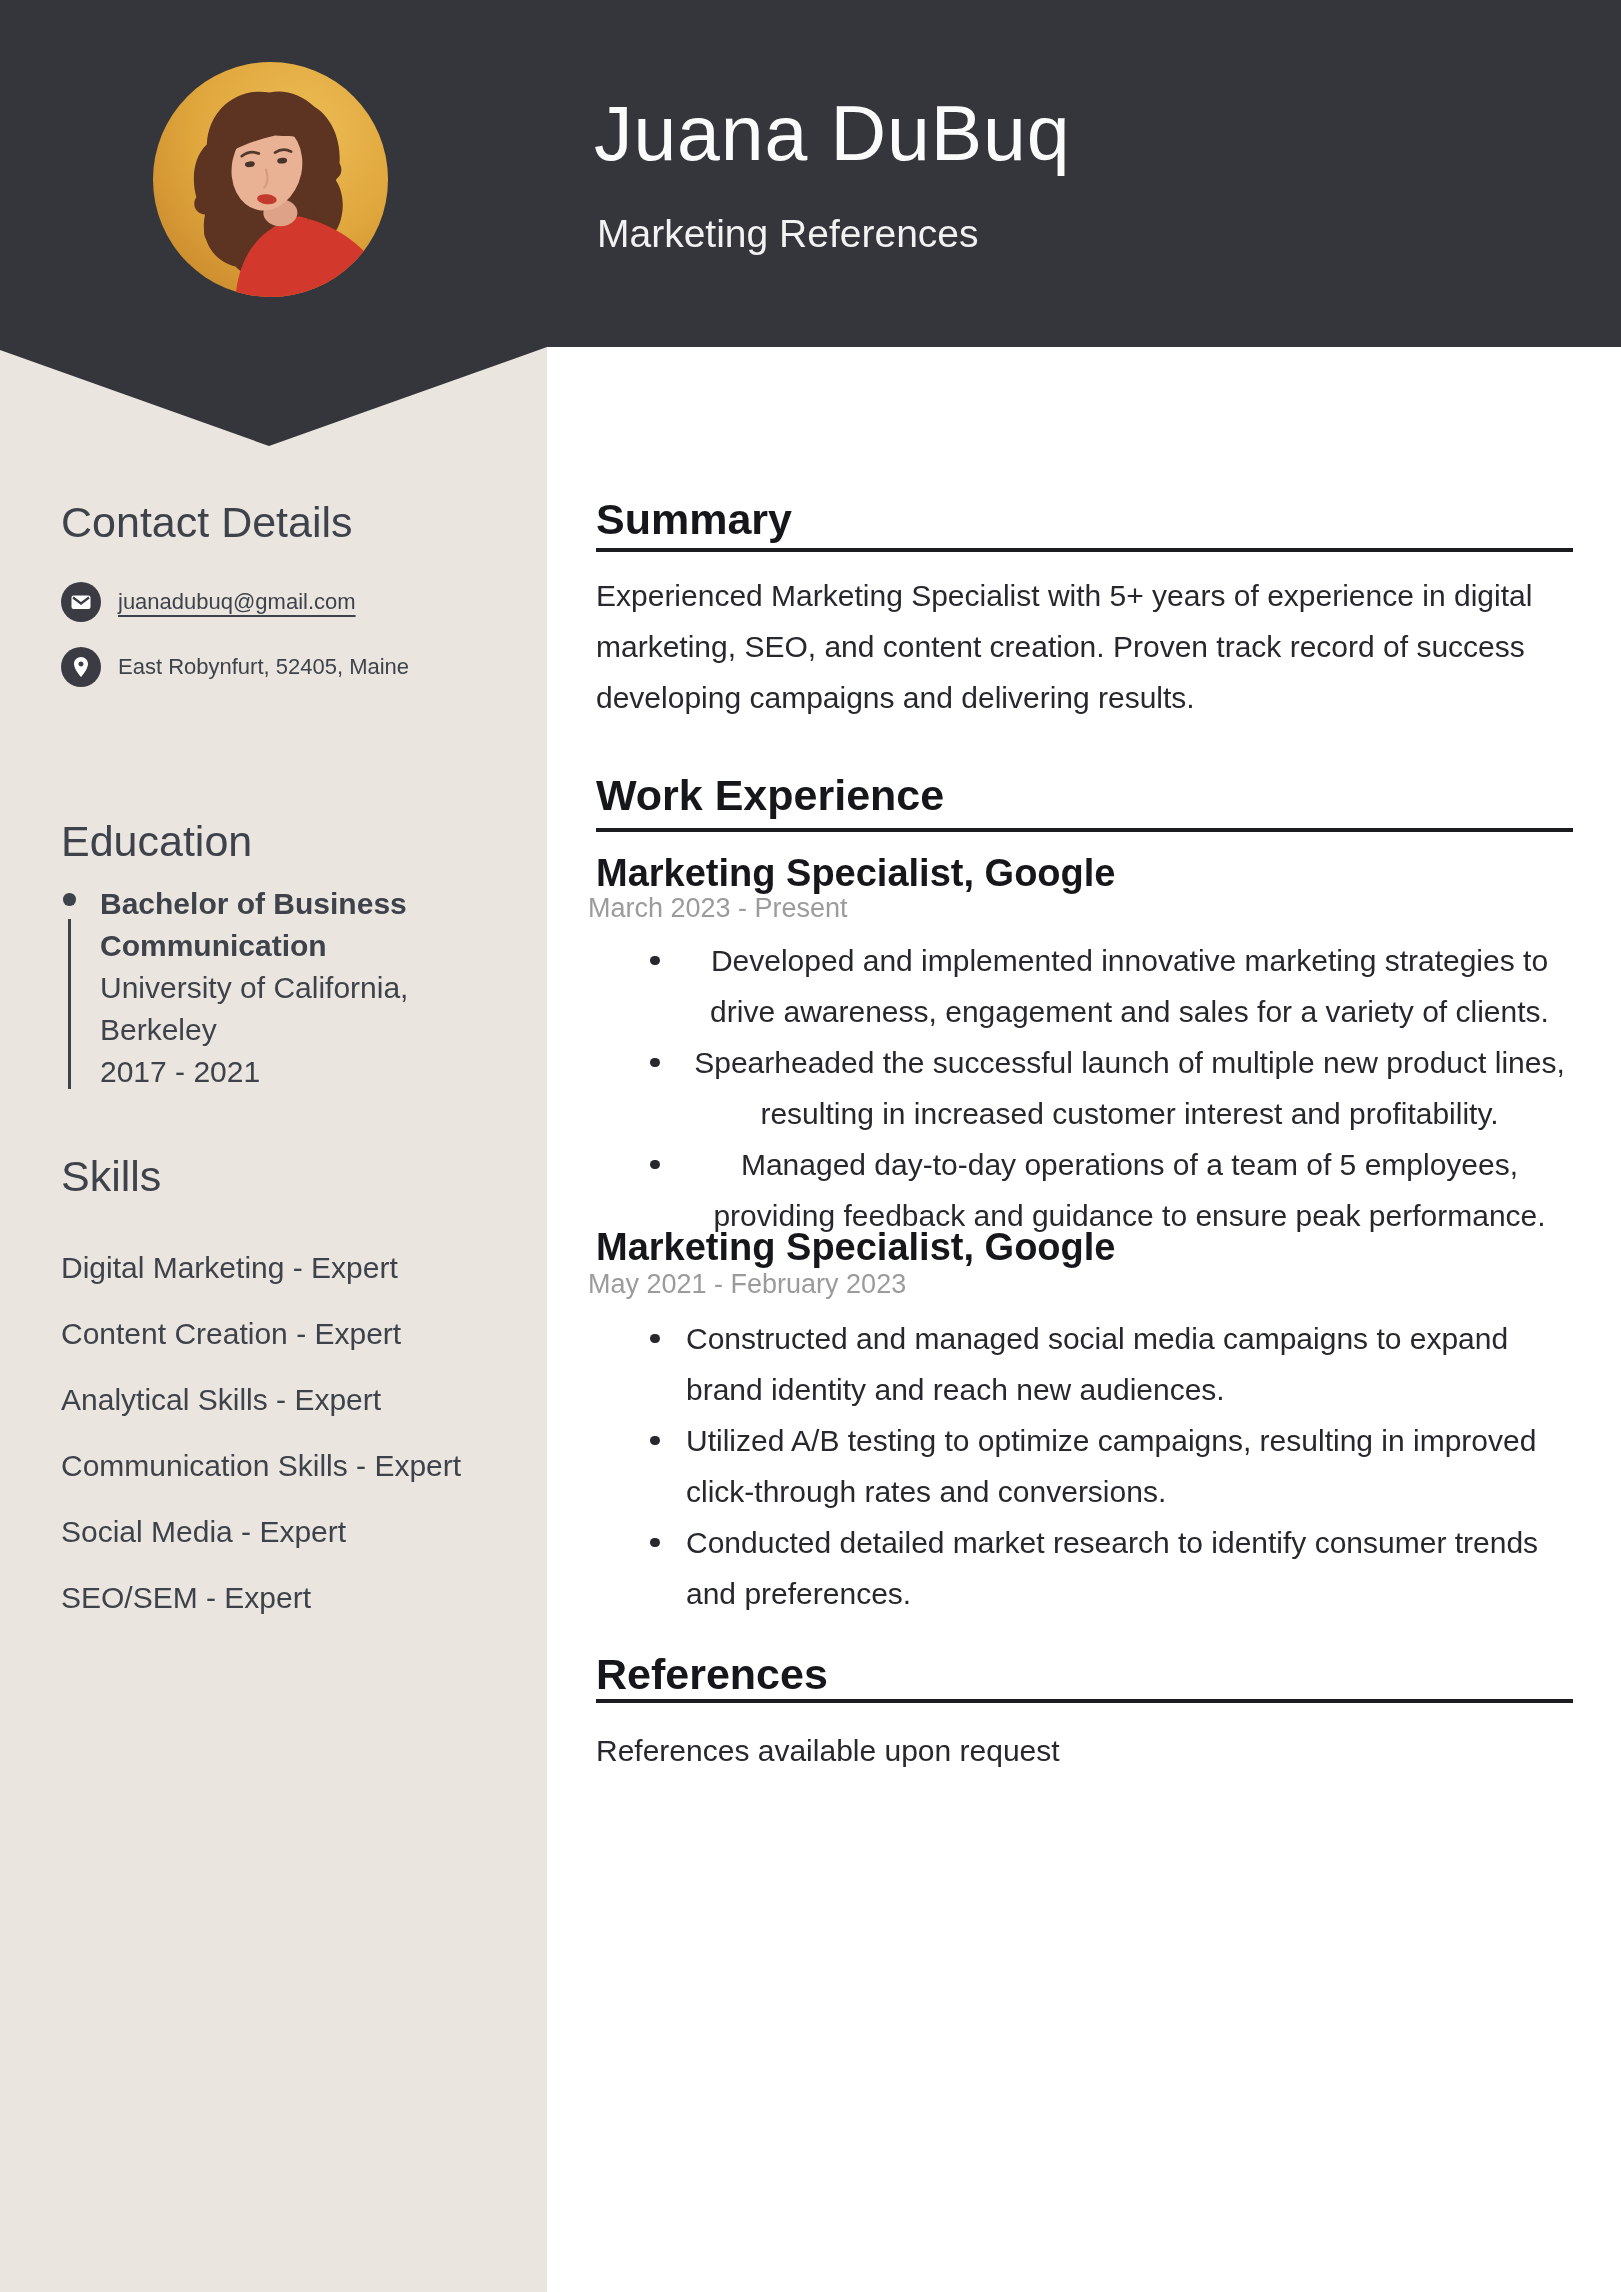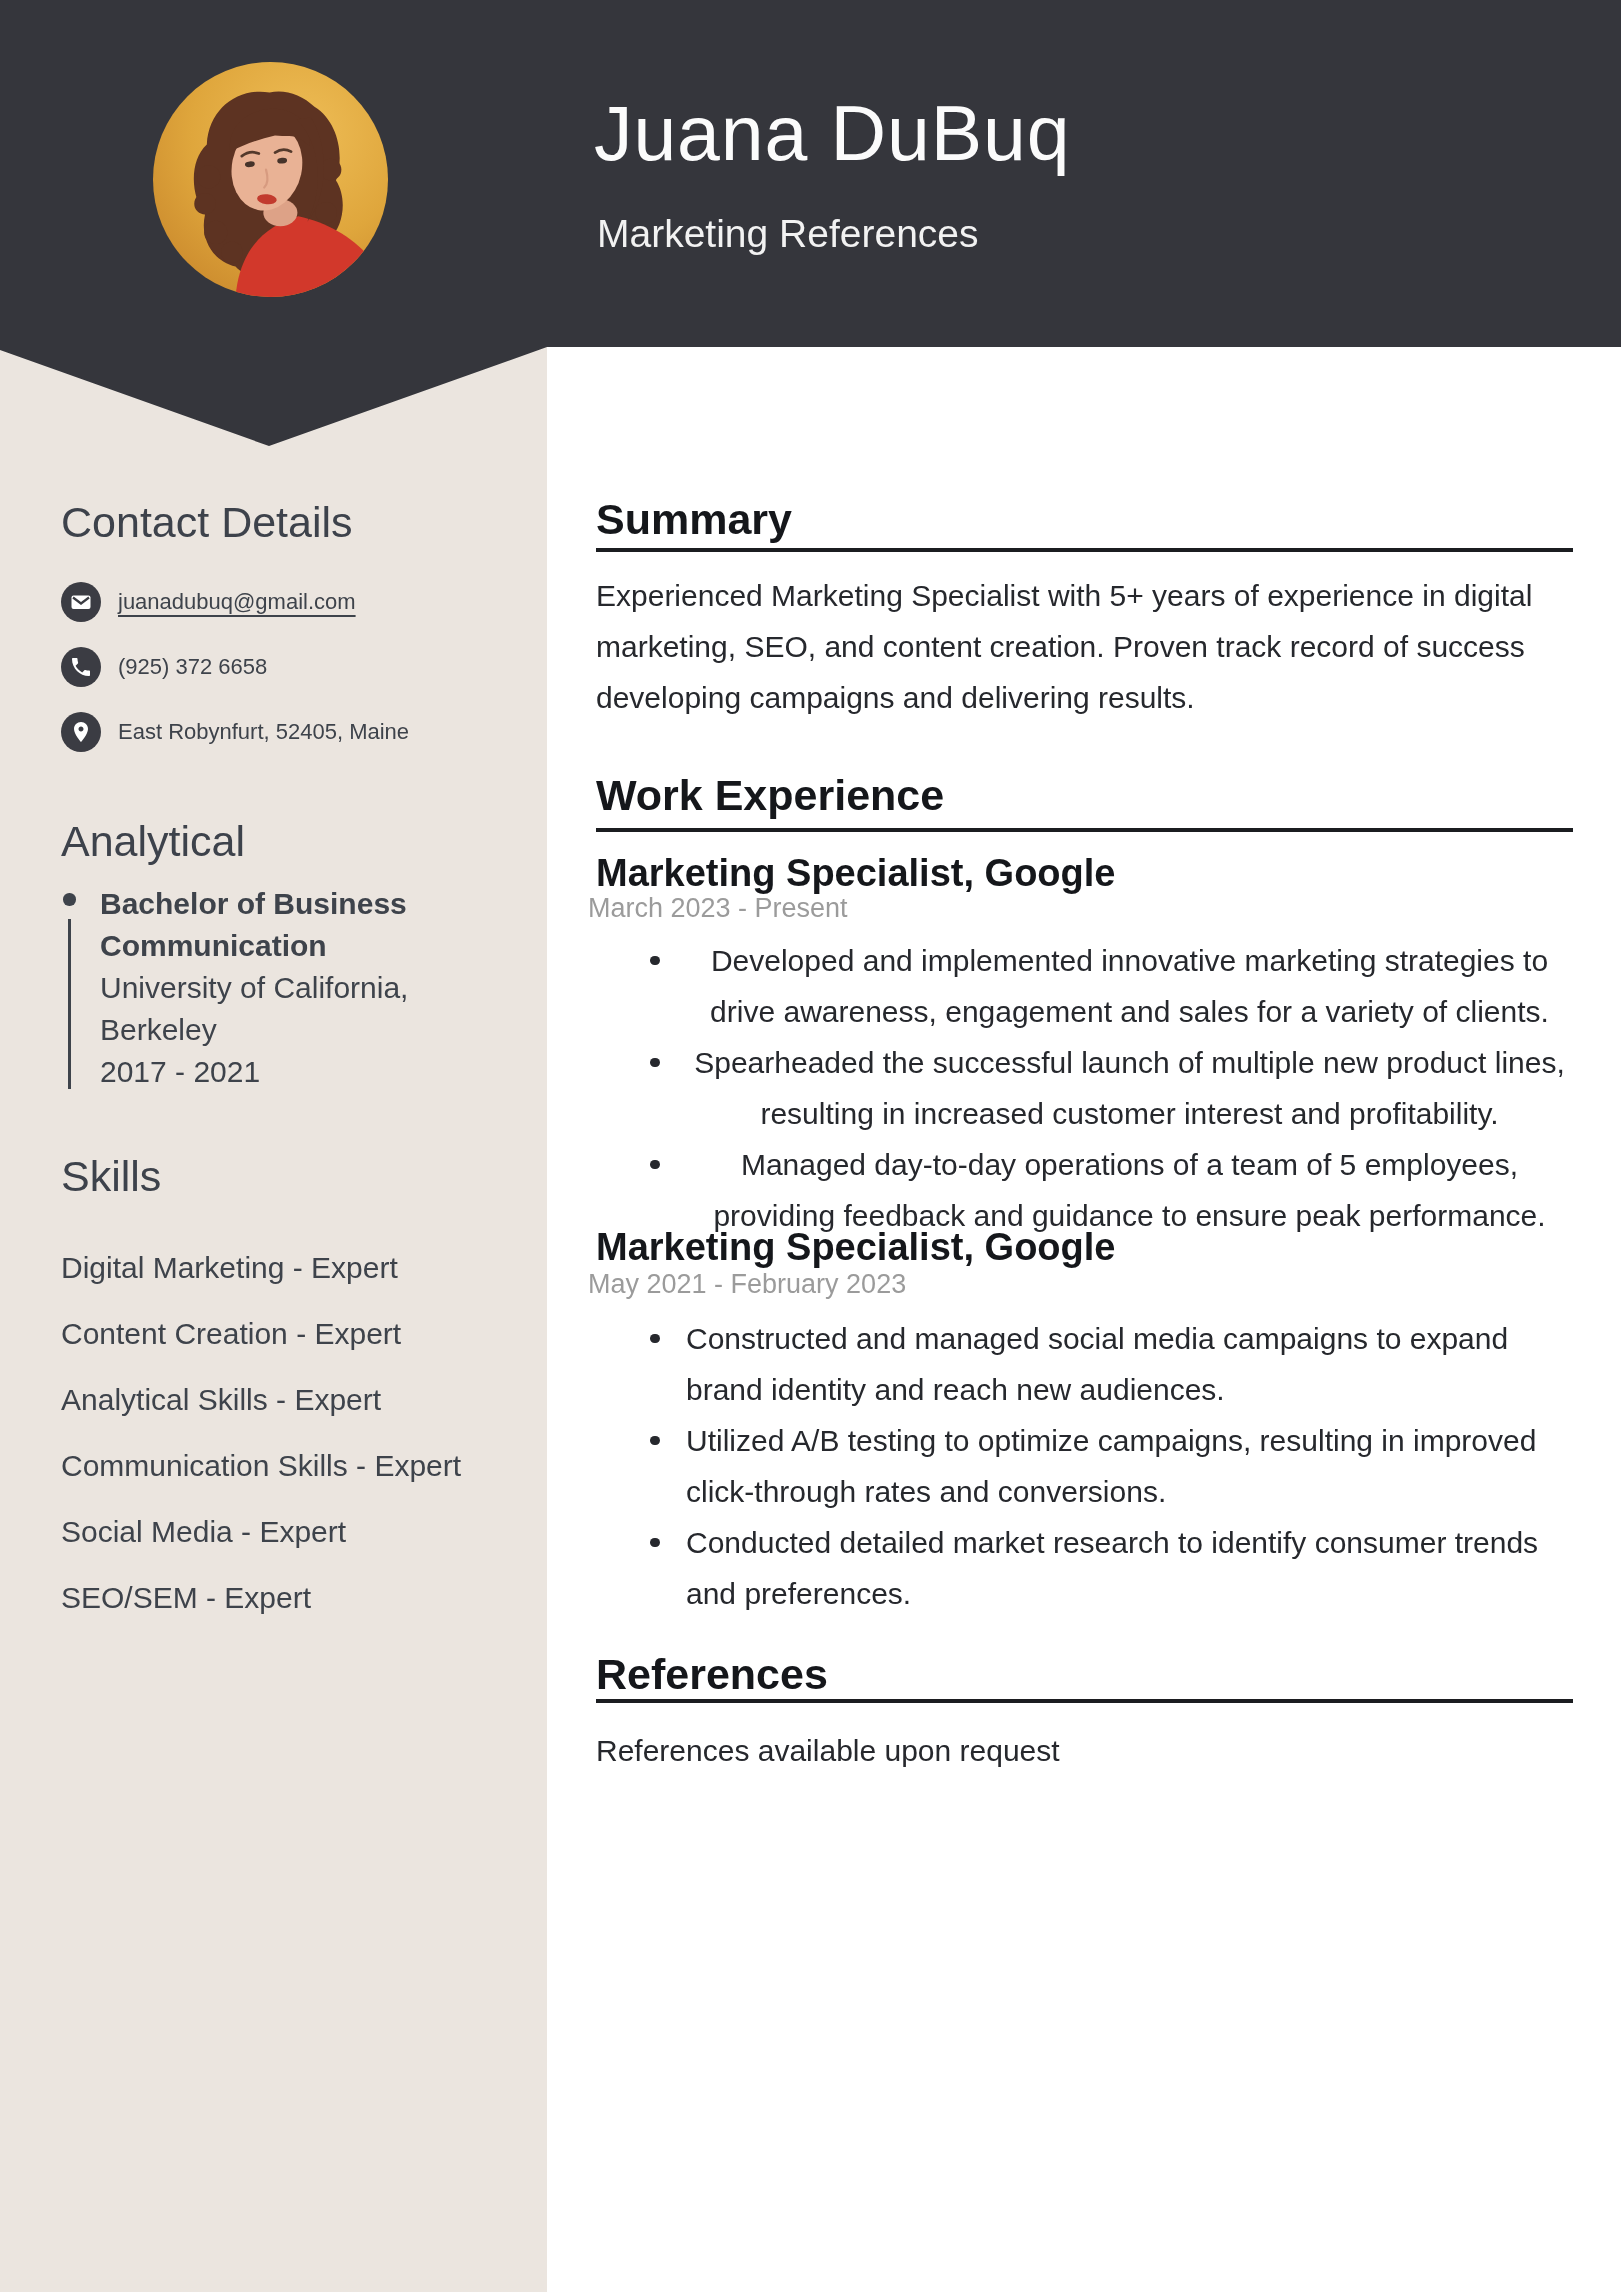--- a/index.html
+++ b/index.html
@@ -110,36 +110,28 @@
         <svg viewBox="0 0 24 24">
             <rect x="2.5" y="5.5" width="19" height="13.5" rx="2" fill="#fff"></rect>
             <path d="M4 7.5l8 6 8-6" stroke="#3b3c43" stroke-width="2.2" fill="none"></path>
           </svg>
       </span>
       <a class="contact-label">juanadubuq@gmail.com</a>
     </div>
     <div class="contact-row">
       <span class="icon-circle">
         <svg viewBox="0 0 24 24">
-            <path fill="#fff" d="M6.6 10.8c1.4 2.8 3.8 5.2 6.6 6.6l2.2-2.2c.3-.3.7-.4 1-.2 1.1.4 2.3.6 3.6.6.6 0 1 .4 1 1V20c0 .6-.4 1-1 1C10.6 21 3 13.4 3 4c0-.6.4-1 1-1h3.5c.6 0 1 .4 1 1 0 1.2.2 2.4.6 3.6.1.3 0 .7-.2 1l-2.3 2.2z"></path>
-          </svg>
-      </span>
-      <span class="contact-label">(925) 372 6658</span>
-    </div>
-    <div class="contact-row">
-      <span class="icon-circle">
-        <svg viewBox="0 0 24 24">
             <path fill="#fff" d="M12 2C8.1 2 5 5.1 5 9c0 5.2 7 13 7 13s7-7.8 7-13c0-3.9-3.1-7-7-7zm0 9.5c-1.4 0-2.5-1.1-2.5-2.5S10.6 6.5 12 6.5s2.5 1.1 2.5 2.5-1.1 2.5-2.5 2.5z"></path>
           </svg>
       </span>
       <span class="contact-label">East Robynfurt, 52405, Maine</span>
     </div>
   </div>
 
-  <div class="side-heading education-heading">Analytical</div>
+  <div class="side-heading education-heading">Education</div>
   <div class="edu-dot"></div>
   <div class="edu-line"></div>
   <div class="edu-text">
     <div class="edu-degree">Bachelor of Business Communication</div>
     <div class="edu-school">University of California, Berkeley</div>
     <div class="edu-dates">2017 - 2021</div>
   </div>
 
   <div class="side-heading skills-heading">Skills</div>
   <div class="skills-list">

